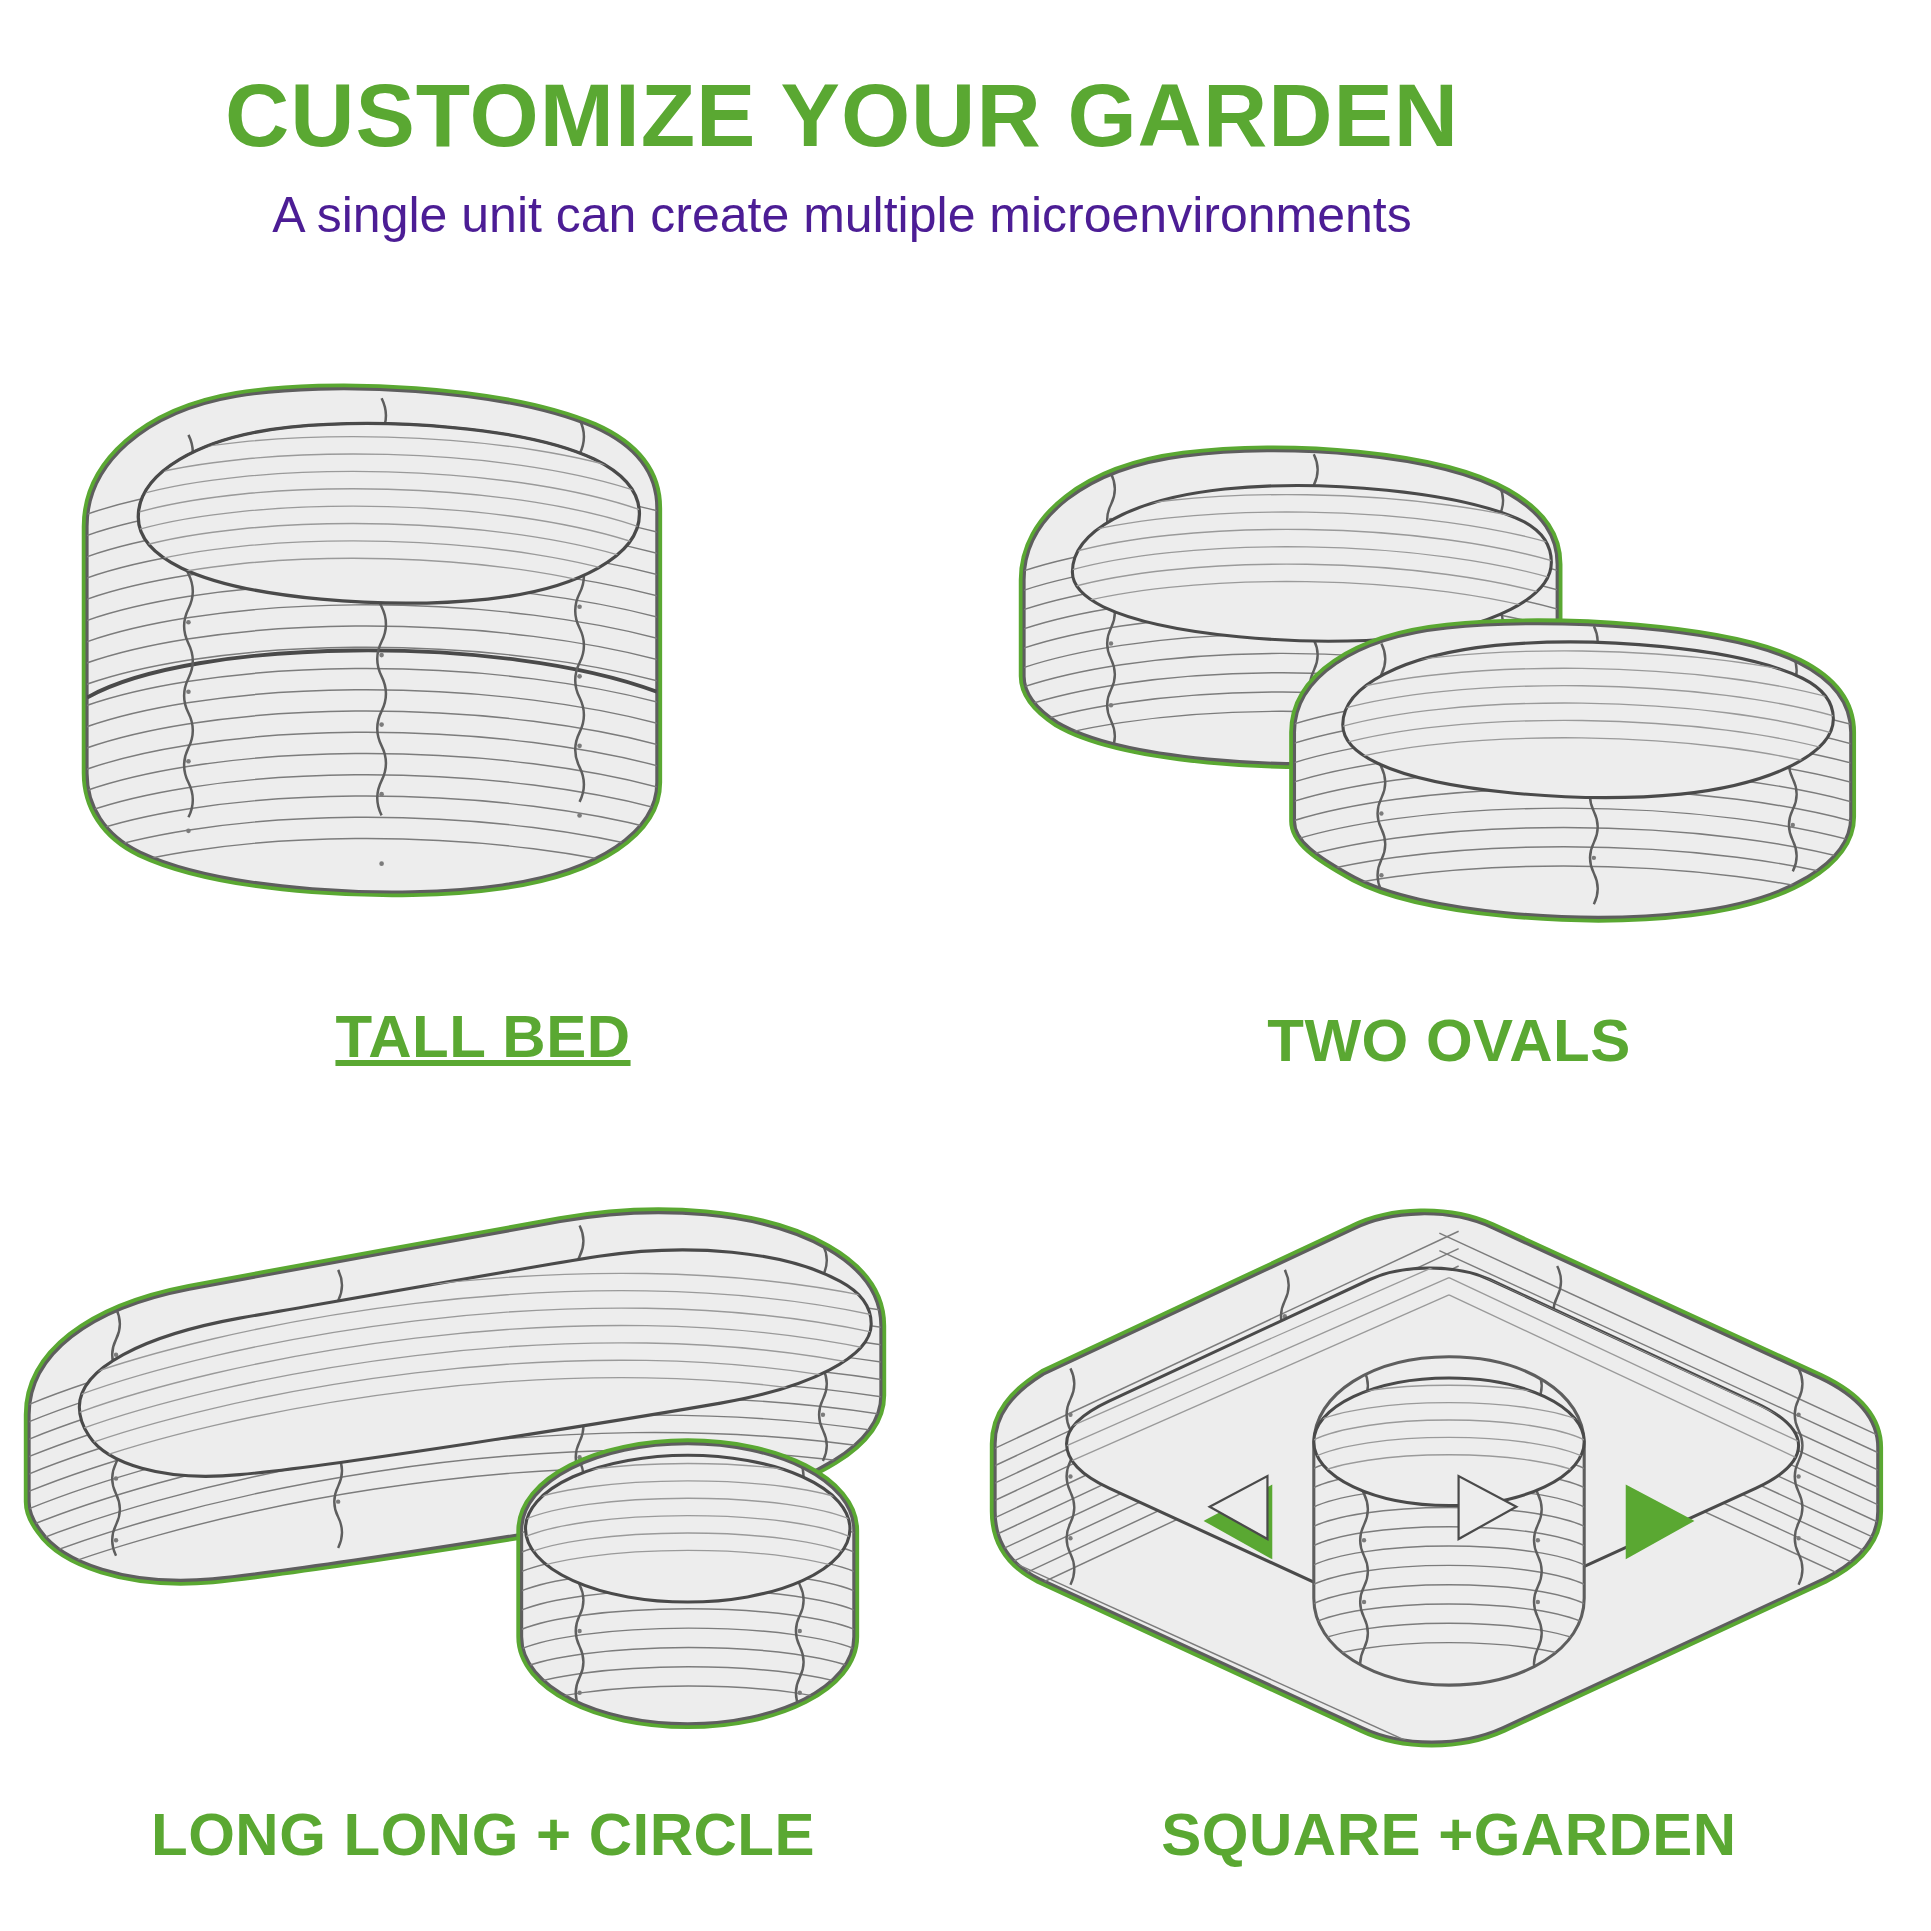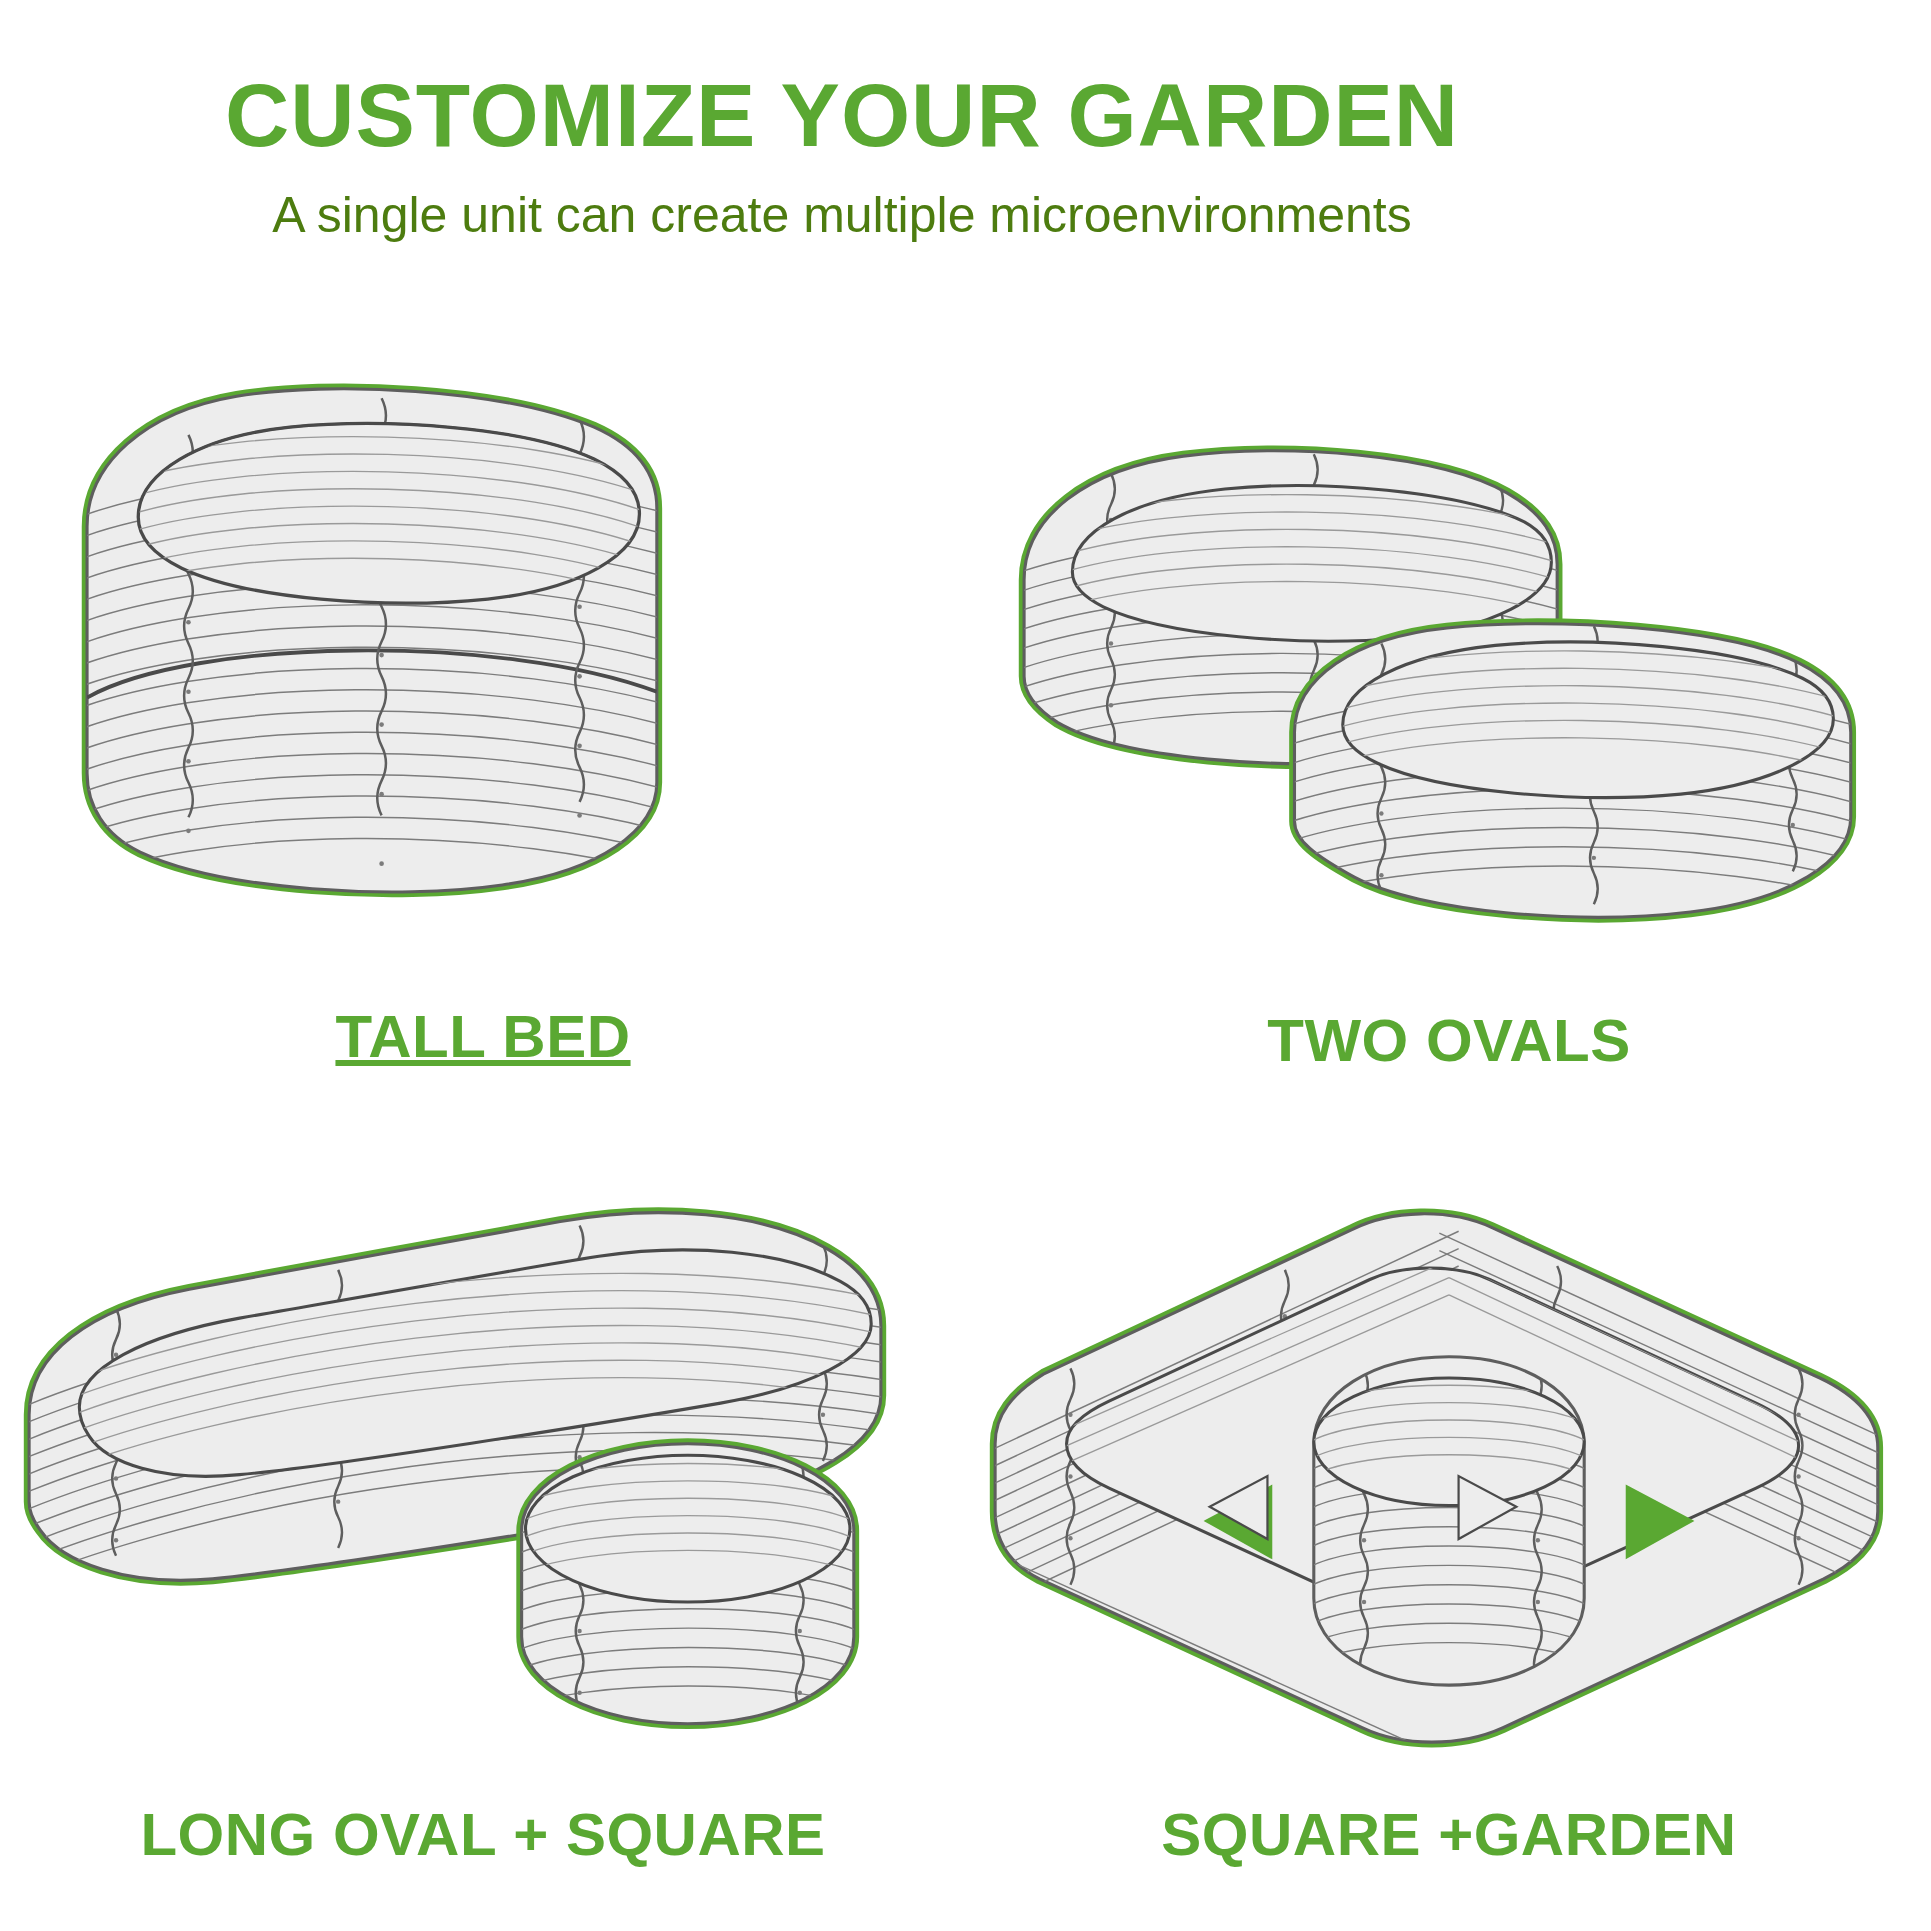--- a/index.html
+++ b/index.html
@@ -63,21 +63,21 @@
 
   
 </style>
 </head>
 <body style="background: rgb(255, 255, 255);">
 
 <div class="page">
 
   <div class="header">
     <h1 class="title" style="color: rgb(90, 168, 50);">CUSTOMIZE YOUR GARDEN</h1>
-    <div class="subtitle" style="color: #4d7c0f;">
+    <div class="subtitle" style="color: #4c1d95;">
       <div>A single unit can create multiple microenvironments</div>
     </div>
   </div>
 
   <div class="grid">
 
     <div class="panel p1">
       <svg class="art" viewBox="0 0 1000 700">
         <defs>
 
@@ -439,21 +439,21 @@
           <g clip-path="url(#clipCircleCIn)" stroke="#9A9A9A" stroke-width="1.4" fill="none">
             <path d="M 536 376 C 600 342 824 342 888 376"></path>
             <path d="M 536 394 C 600 360 824 360 888 394"></path>
             <path d="M 536 412 C 600 378 824 378 888 412"></path>
             <path d="M 536 430 C 600 396 824 396 888 430"></path>
             <path d="M 536 448 C 600 414 824 414 888 448"></path>
             <path d="M 536 466 C 600 432 824 432 888 466"></path>
           </g>
         </g>
       </svg>
-      <div class="panel-label" style="color: rgb(90, 168, 50);">LONG OVAL + SQUARE</div>
+      <div class="panel-label" style="color: rgb(90, 168, 50);">LONG LONG + CIRCLE</div>
     </div>
 
     <div class="panel p4">
       <svg class="art" viewBox="0 0 1000 700">
         <defs>
           <clipPath id="clipSquare">
             <path d="M 30 400 L 30 330
                      C 30 300 48 278 80 258
                      L 400 108 C 440 88 500 86 544 106
                      L 884 262 C 922 280 944 304 944 334 L 944 400

